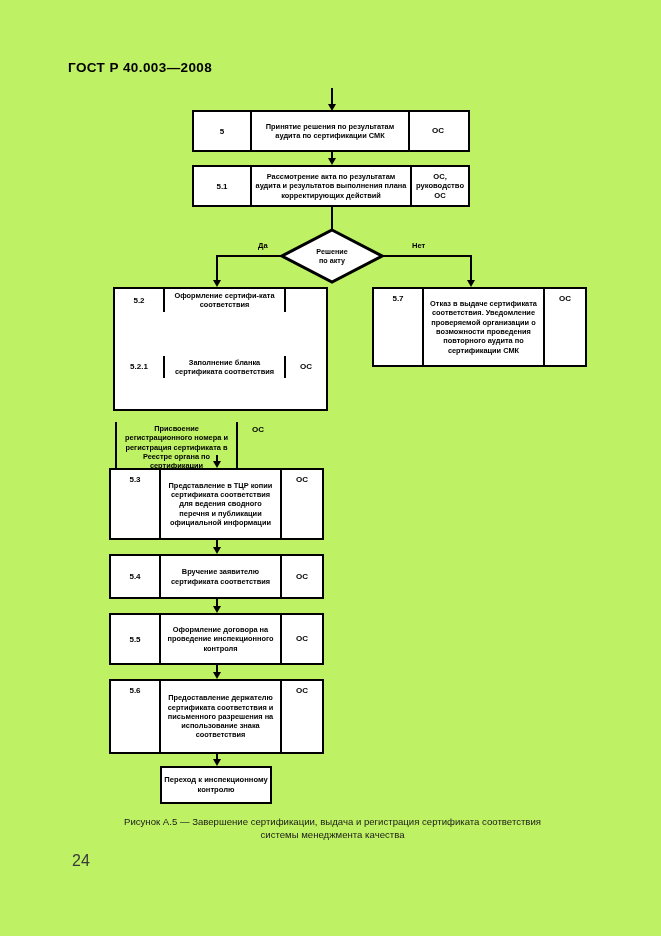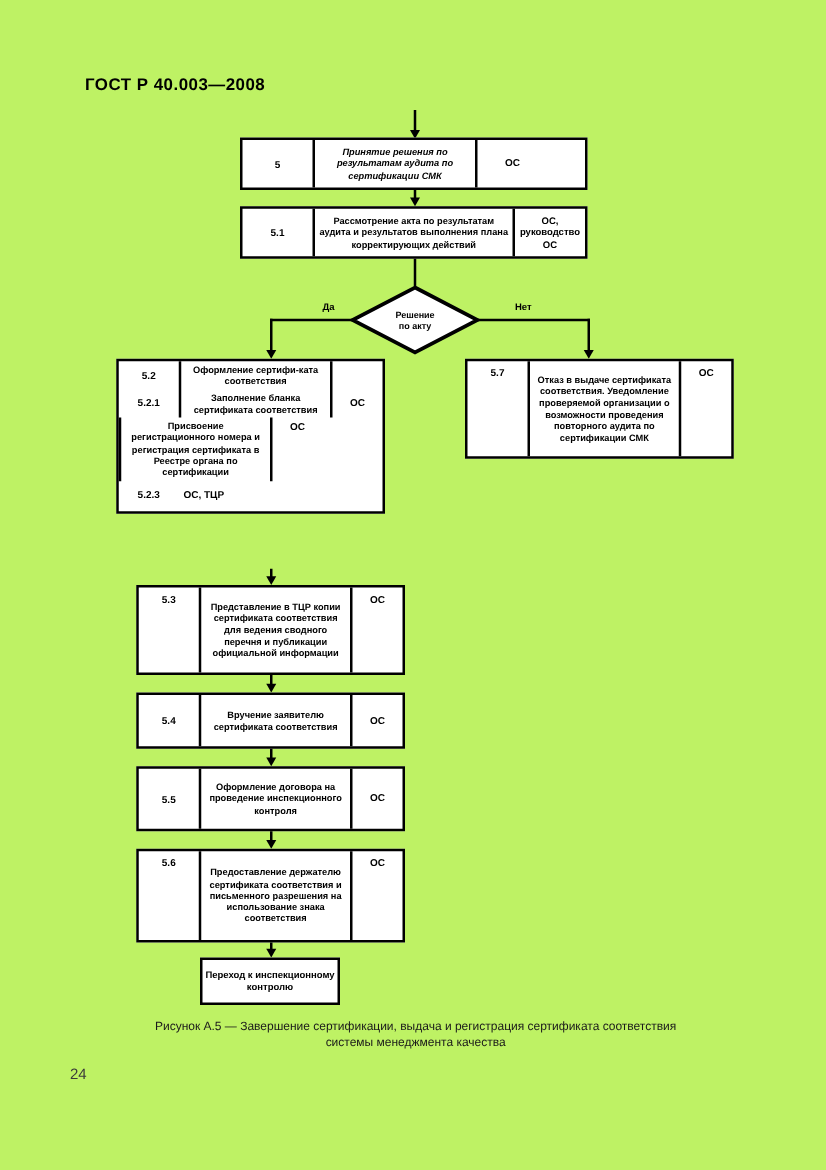--- a/index.html
+++ b/index.html
@@ -25,23 +25,23 @@
     position: absolute;
     left: 68px;
     top: 60px;
     font-size: 13.5px;
     font-weight: bold;
     letter-spacing: 0.4px;
     white-space: nowrap;
   }
   #page-number {
     position: absolute;
-    left: 56px;
+    left: 72px;
     top: 852px;
-    font-size: 12px;
+    font-size: 16px;
     color: #3a3a3a;
   }
   #figure-caption {
     position: absolute;
     left: 60px;
     top: 815px;
     width: 545px;
     text-align: center;
     font-size: 9.6px;
     line-height: 13px;
@@ -166,21 +166,21 @@
 
 <div id="page">
 
   <div id="doc-header">ГОСТ Р 40.003—2008</div>
 
   <div class="vline" style="left:331px; top:88px; height:19px;"></div>
   <div class="arrow-down" style="left:328px; top:104px;"></div>
 
   <div class="node" style="left:192px; top:110px; width:278px; height:42px;">
     <div class="cell-num" style="width:56px;">5</div>
-    <div class="cell-body" style="width:132px;font-style:italic;">Принятие решения по результатам аудита по сертификации СМК</div>
+    <div class="cell-body" style="width:160px;">Принятие решения по результатам аудита по сертификации СМК</div>
     <div class="cell-org" style="width:56px;">ОС</div>
   </div>
 
   <div class="vline" style="left:331px; top:152px; height:8px;"></div>
   <div class="arrow-down" style="left:328px; top:158px;"></div>
 
   <div class="node" style="left:192px; top:165px; width:278px; height:42px;">
     <div class="cell-num" style="width:56px;">5.1</div>
     <div class="cell-body" style="width:162px;">Рассмотрение акта по результатам аудита и результатов выполнения плана корректирующих действий</div>
     <div class="cell-org" style="width:56px; font-size:7.6px;">ОС, руководство ОС</div>
@@ -202,21 +202,21 @@
   <span class="branch-label" style="left:412px; top:241px;">Нет</span>
 
   <div class="hline" style="left:216px; top:255px; width:66px;"></div>
   <div class="vline" style="left:216px; top:255px; height:28px;"></div>
   <div class="arrow-down" style="left:213px; top:280px;"></div>
 
   <div class="hline" style="left:382px; top:255px; width:90px;"></div>
   <div class="vline" style="left:470px; top:255px; height:28px;"></div>
   <div class="arrow-down" style="left:467px; top:280px;"></div>
 
-  <div class="stack" style="left:93px; top:287px; width:215px; height:124px;">
+  <div class="stack" style="left:113px; top:287px; width:215px; height:124px;gap:44px;">
 
     <div class="stack-row" style="height:27px;">
       <div class="cell-num" style="width:48px;">5.2</div>
       <div class="cell-body" style="width:123px;">Оформление сертифи-ката соответствия</div>
       <div class="cell-org" style="width:40px;"></div>
     </div>
 
     <div class="stack-row" style="height:27px;">
       <div class="cell-num" style="width:48px;">5.2.1</div>
       <div class="cell-body" style="width:123px;">Заполнение бланка сертификата соответствия</div>

